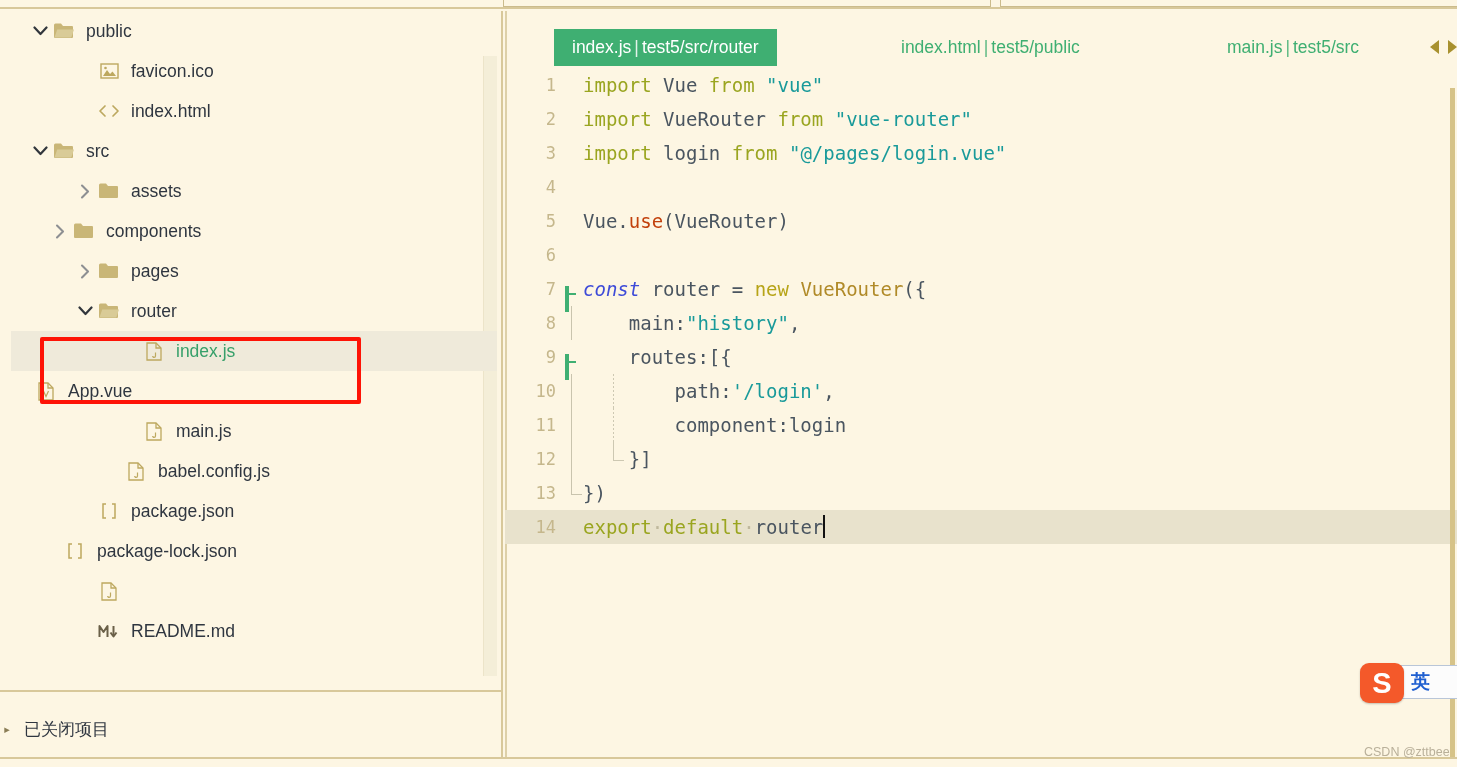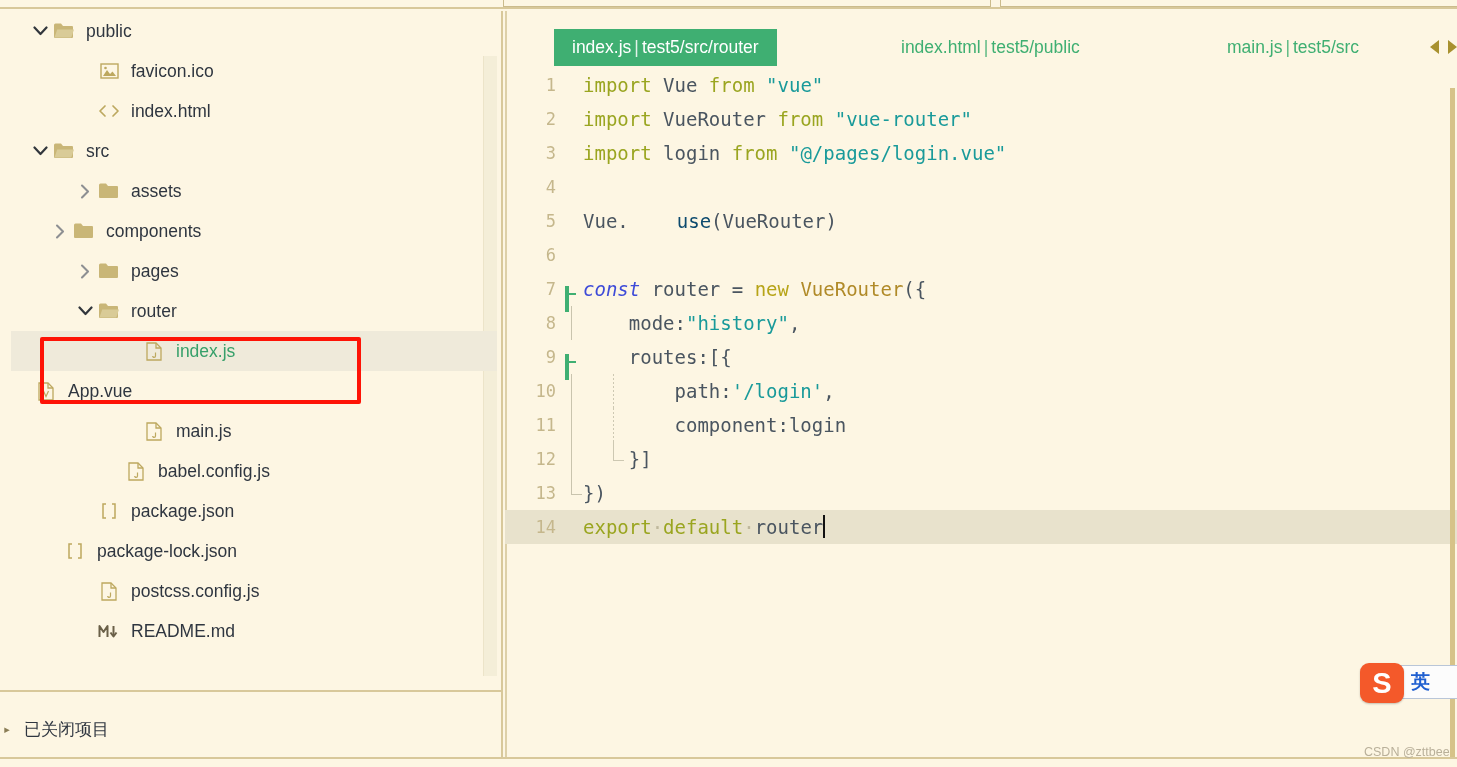--- a/index.html
+++ b/index.html
@@ -162,21 +162,21 @@
     position:absolute;left:108px;top:0;width:10px;height:18px;
     border-left:1px solid #cdc8b2;border-bottom:1px solid #cdc8b2;
   }
   .ctext{position:absolute;left:78px;top:0;}
 
   
   .t-kw{color:#9aa520;}
   .t-kw2{color:#b7a417;}
   .t-const{color:#3e4bd8;font-style:italic;}
   .t-str{color:#199a9a;}
-  .t-fn{color:#0c4a6e;margin-left:48px;}
+  .t-fn{color:#c2410c;}
   .t-cls{color:#b08a28;}
   .t-plain{color:#4a5560;}
   .t-op{color:#4a5560;}
   .t-ws{color:#bfb89c;}
   .caret{
     display:inline-block;width:2px;height:23px;background:#111;
     vertical-align:-4px;margin-left:0px;
   }
 
   
@@ -404,21 +404,20 @@
       </div>
       <div class="tree-row" style="padding-left: 63px;">
         <span class="twisty"></span>
         <span class="ficon">
           <svg width="16" height="19" viewBox="0 0 16 19">
             <path d="M1 1 H10 L15 6 V18 H1 Z" fill="none" stroke="#bda85f" stroke-width="1.3"></path>
             <path d="M10 1 V6 H15" fill="none" stroke="#bda85f" stroke-width="1.3"></path>
             <path d="M9.5 10.5 V14 a1.4 1.4 0 0 1-2.8 0" fill="none" stroke="#bda85f" stroke-width="1.2"></path>
           </svg>
         </span>
-        <span class="tlabel">postcss.config.js</span>
       </div>
       <div class="tree-row" style="padding-left: 63px;">
         <span class="twisty"></span>
         <span class="ficon">
           <svg width="22" height="17" viewBox="0 0 22 17">
             <path d="M1.5 14 V3 L5.5 9 L9.5 3 V14" fill="none" stroke="#6a6048" stroke-width="2" stroke-linejoin="round"></path>
             <path d="M15.5 3 V13" fill="none" stroke="#6a6048" stroke-width="2"></path>
             <path d="M12.5 9.5 L15.5 13.5 L18.5 9.5" fill="none" stroke="#6a6048" stroke-width="2" stroke-linejoin="round"></path>
           </svg>
         </span>
@@ -461,21 +460,21 @@
   </div>
 
   <div id="code-wrap">
       <div class="code-line"><span class="lno">1</span><span class="ctext"><span class="t-kw">import</span><span class="t-plain"> Vue </span><span class="t-kw">from</span><span class="t-plain"> </span><span class="t-str">"vue"</span></span></div>
       <div class="code-line"><span class="lno">2</span><span class="ctext"><span class="t-kw">import</span><span class="t-plain"> VueRouter </span><span class="t-kw">from</span><span class="t-plain"> </span><span class="t-str">"vue-router"</span></span></div>
       <div class="code-line"><span class="lno">3</span><span class="ctext"><span class="t-kw">import</span><span class="t-plain"> login </span><span class="t-kw">from</span><span class="t-plain"> </span><span class="t-str">"@/pages/login.vue"</span></span></div>
       <div class="code-line"><span class="lno">4</span><span class="ctext"></span></div>
       <div class="code-line"><span class="lno">5</span><span class="ctext"><span class="t-plain">Vue.</span><span class="t-fn">use</span><span class="t-plain">(VueRouter)</span></span></div>
       <div class="code-line"><span class="lno">6</span><span class="ctext"></span></div>
       <div class="code-line"><span class="lno">7</span><span class="fold"><span class="fold-box"></span></span><span class="ctext"><span class="t-const">const</span><span class="t-plain"> router </span><span class="t-op">=</span><span class="t-plain"> </span><span class="t-kw2">new</span><span class="t-plain"> </span><span class="t-cls">VueRouter</span><span class="t-plain">({</span></span></div>
-      <div class="code-line"><span class="lno">8</span><span class="guide"></span><span class="ctext"><span class="t-plain">    mode:</span><span class="t-str">"history"</span><span class="t-plain">,</span></span></div>
+      <div class="code-line"><span class="lno">8</span><span class="guide"></span><span class="ctext"><span class="t-plain">    main:</span><span class="t-str">"history"</span><span class="t-plain">,</span></span></div>
       <div class="code-line"><span class="lno">9</span><span class="fold"><span class="fold-box"></span></span><span class="ctext"><span class="t-plain">    routes:[{</span></span></div>
       <div class="code-line"><span class="lno">10</span><span class="guide"></span><span class="guide2"></span><span class="ctext"><span class="t-plain">        path:</span><span class="t-str">'/login'</span><span class="t-plain">,</span></span></div>
       <div class="code-line"><span class="lno">11</span><span class="guide"></span><span class="guide2"></span><span class="ctext"><span class="t-plain">        component:login</span></span></div>
       <div class="code-line"><span class="lno">12</span><span class="guide"></span><span class="guide-end2"></span><span class="ctext"><span class="t-plain">    }]</span></span></div>
       <div class="code-line"><span class="lno">13</span><span class="guide-end"></span><span class="ctext"><span class="t-plain">})</span></span></div>
       <div class="code-line cur"><span class="lno">14</span><span class="ctext"><span class="t-kw">export</span><span class="t-ws">·</span><span class="t-kw">default</span><span class="t-ws">·</span><span class="t-plain">router</span><span class="caret"></span></span></div>
     </div>
   <div id="editor-scrollbar"></div>
 </div>
 

